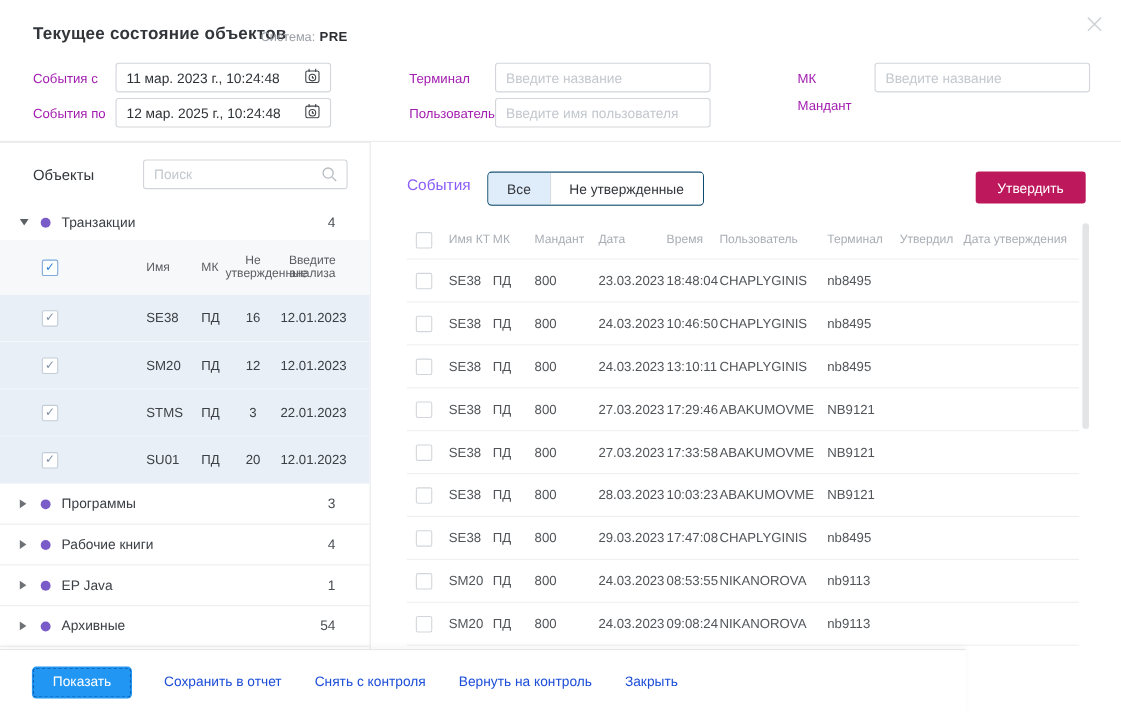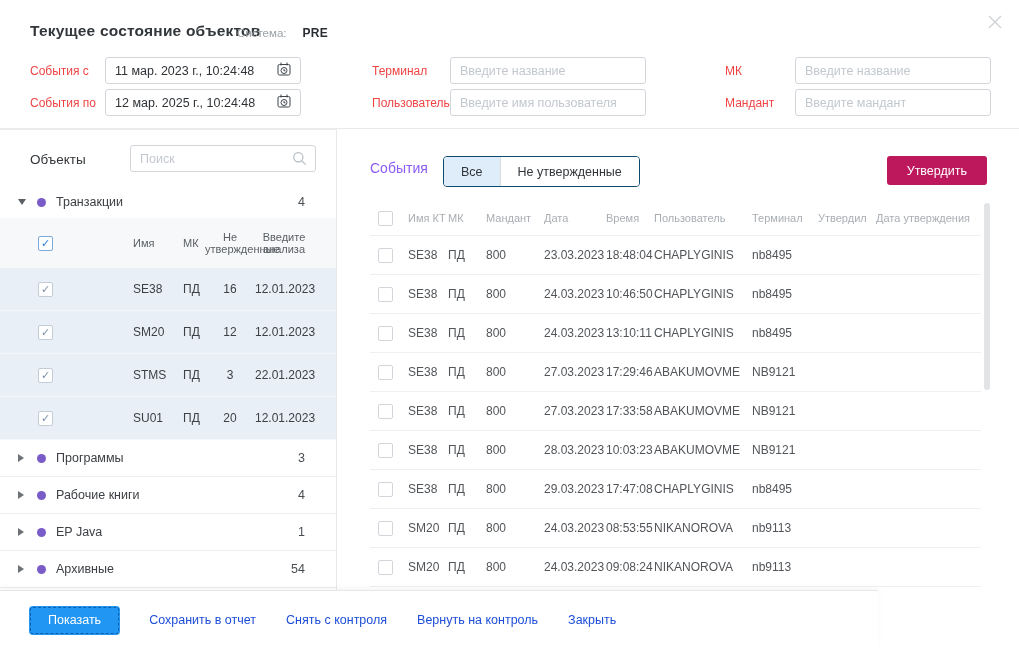--- a/index.html
+++ b/index.html
@@ -7,25 +7,25 @@
     width:1019px;height:649px;position:relative;overflow:hidden;
     background:#ffffff;color:#32363a;
     font-family:"Liberation Sans","DejaVu Sans",sans-serif;
     font-size:12.5px;
   }
   .abs{position:absolute;}
 
   
   .title{left:30px;top:22px;font-size:15.5px;font-weight:bold;color:#32363a;letter-spacing:.2px;}
   .system{left:237px;top:26px;font-size:11.5px;color:#9ba1a7;}
-  .system b{color:#2b2f33;font-size:12px;margin-left:16px;letter-spacing:.3px;}
+  .system b{color:#2b2f33;font-size:12px;margin-left:4px;letter-spacing:.3px;}
   .close-x{right:12px;top:10px;width:24px;height:24px;display:flex;align-items:center;justify-content:center;cursor:pointer;}
 
   
-  .f-label{font-size:12px;color:#ef4444;}
+  .f-label{font-size:12px;color:#a21caf;}
   .f-pair{display:flex;align-items:center;}
   .inp{
     height:27px;border:1px solid #d2d6da;border-radius:3px;background:#fff;
     font-family:inherit;font-size:12.5px;color:#32363a;box-sizing:border-box;
   }
   input.inp{padding:0 9px;width:196px;}
   input.inp::placeholder{color:#c3c8ce;}
   .date-box{
     width:196px;display:flex;align-items:center;justify-content:space-between;
     padding:0 9px;cursor:pointer;
@@ -151,21 +151,20 @@
   <span class="f-label" style="width:78px;">Пользователь</span>
   <input class="inp" placeholder="Введите имя пользователя" style="">
 </div>
 
 <div class="abs f-pair" style="left:725px;top:57px;">
   <span class="f-label" style="width:70px;">МК</span>
   <input class="inp" placeholder="Введите название" style="">
 </div>
 <div class="abs f-pair" style="left:725px;top:89px;">
   <span class="f-label" style="width:70px;">Мандант</span>
-  <input class="inp" placeholder="Введите мандант" style="">
 </div>
 
 <div class="abs hr" style="top:128px;"></div>
 
 <div class="abs" id="sidebar">
   <div class="side-abs objects-title">Объекты</div>
   <div class="side-abs search-wrap">
     <input class="inp" placeholder="Поиск" style="">
     <span class="search-ico">
       <svg width="15" height="15" viewBox="0 0 15 15">

